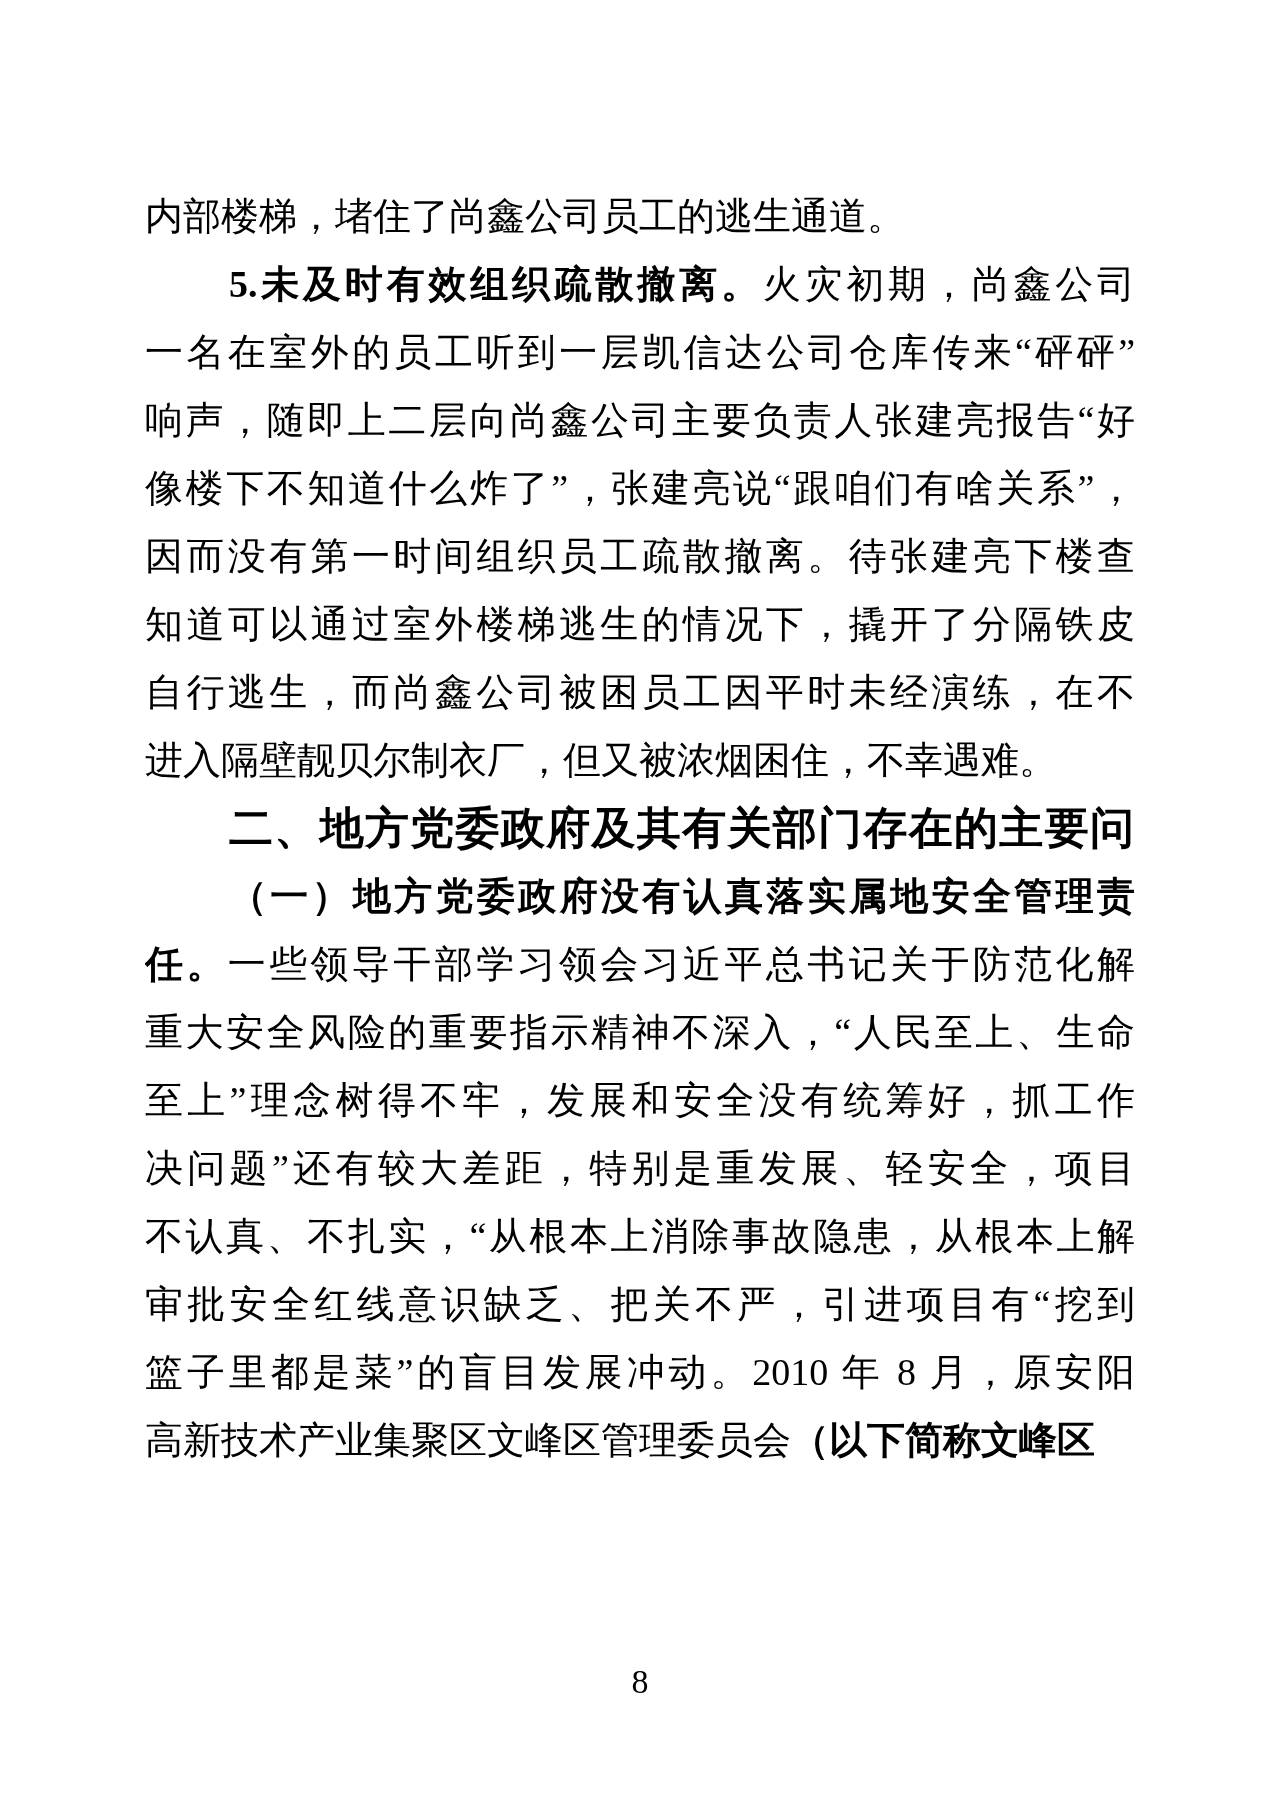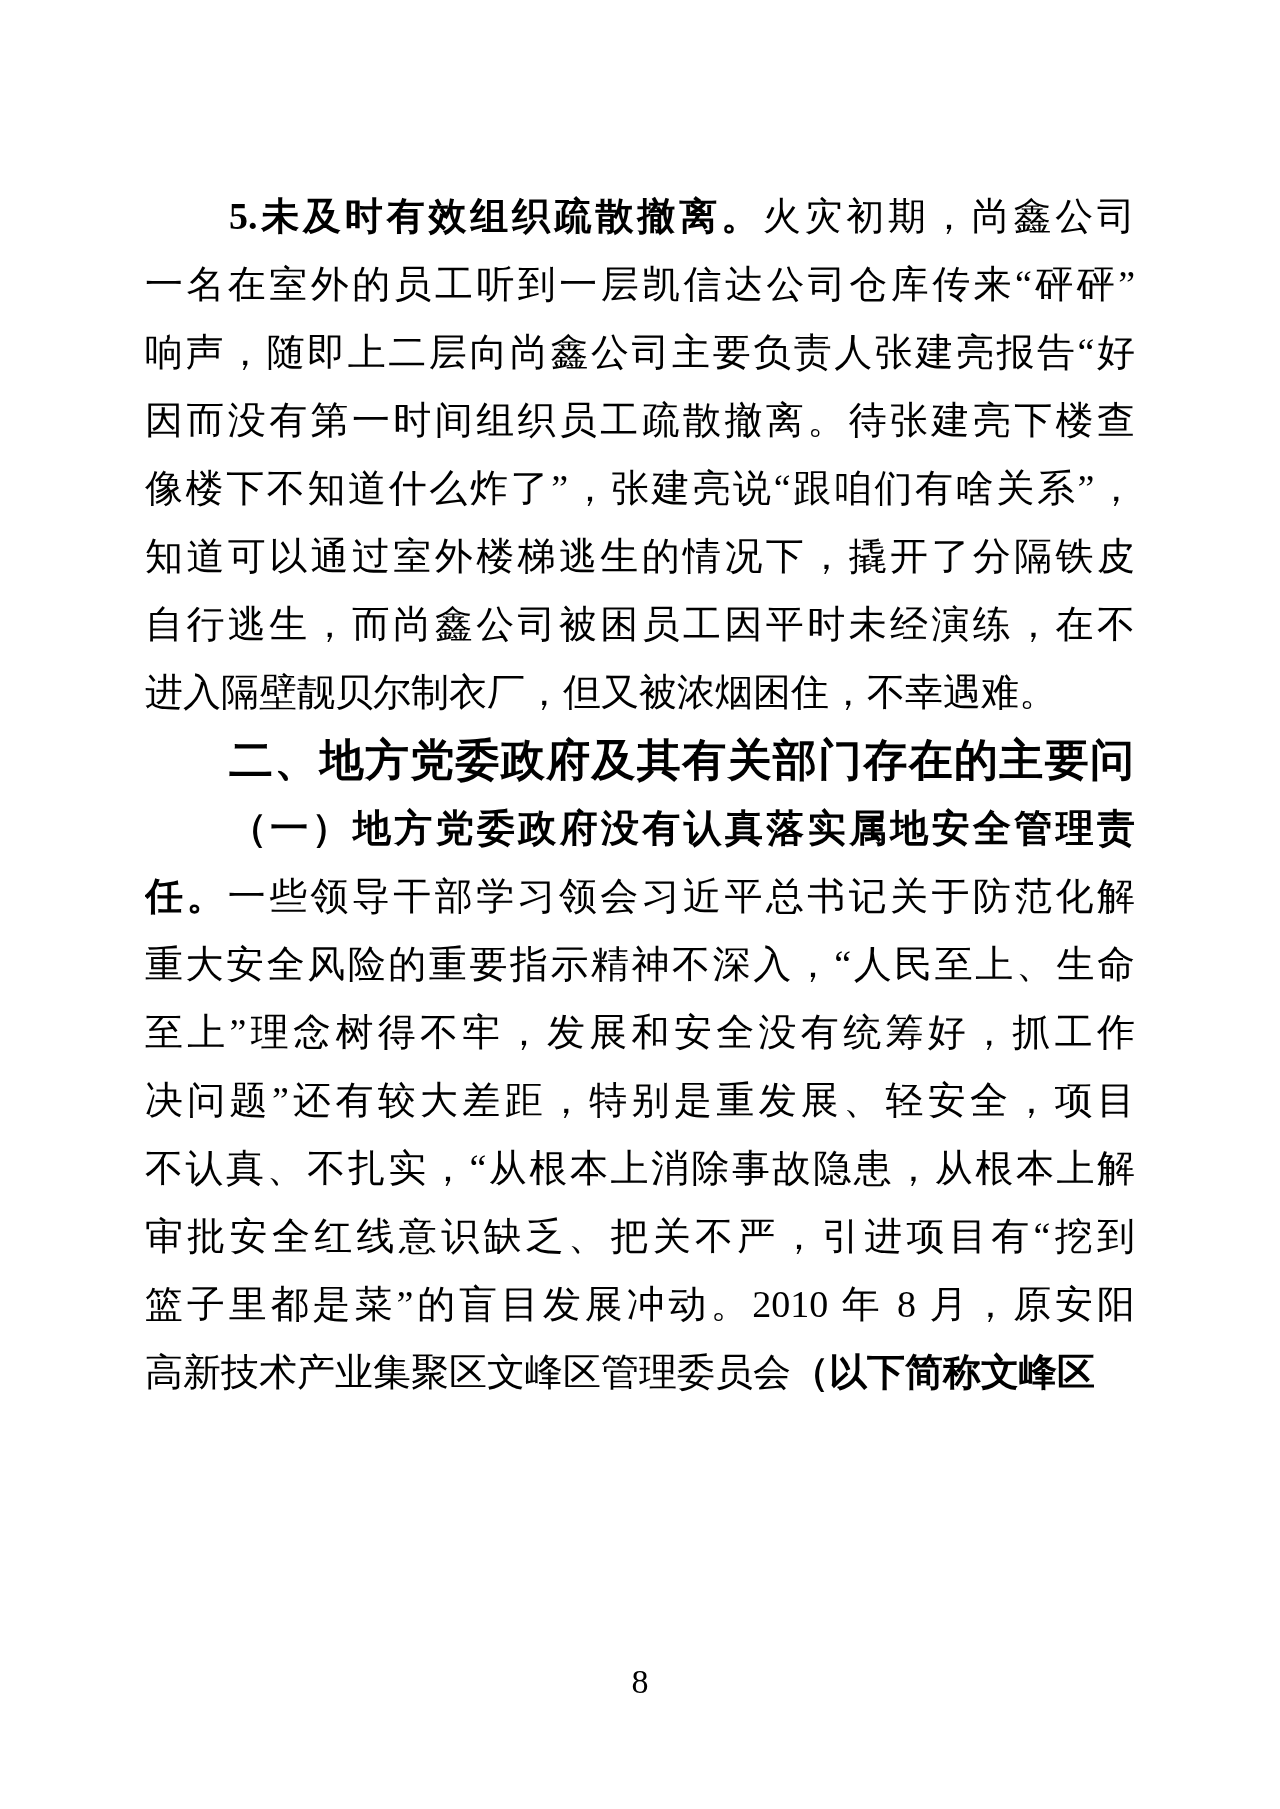--- a/index.html
+++ b/index.html
@@ -65,25 +65,26 @@
     font-size: 34px;
     line-height: 40px;
     font-family: "Liberation Serif", "DejaVu Serif", serif;
   }
 </style>
 </head>
 <body>
 
 <div class="page">
   <div class="content">
+      <div class="line end"><span class="seg-body">内部楼梯，堵住了尚鑫公司员工的逃生通道。</span></div>
       <div class="line first"><span class="seg-bold-kai">5.未及时有效组织疏散撤离。</span><span class="seg-body">火灾初期，尚鑫公司</span></div>
       <div class="line"><span class="seg-body">一名在室外的员工听到一层凯信达公司仓库传来“砰砰”</span></div>
       <div class="line"><span class="seg-body">响声，随即上二层向尚鑫公司主要负责人张建亮报告“好</span></div>
+      <div class="line"><span class="seg-body">像楼下不知道什么炸了”，张建亮说“跟咱们有啥关系”，</span></div>
       <div class="line"><span class="seg-body">因而没有第一时间组织员工疏散撤离。待张建亮下楼查</span></div>
-      <div class="line"><span class="seg-body">像楼下不知道什么炸了”，张建亮说“跟咱们有啥关系”，</span></div>
       <div class="line"><span class="seg-body">知道可以通过室外楼梯逃生的情况下，撬开了分隔铁皮</span></div>
       <div class="line"><span class="seg-body">自行逃生，而尚鑫公司被困员工因平时未经演练，在不</span></div>
       <div class="line end"><span class="seg-body">进入隔壁靓贝尔制衣厂，但又被浓烟困住，不幸遇难。</span></div>
       <div class="line first end"><span class="seg-hei">二、地方党委政府及其有关部门存在的主要问题</span></div>
       <div class="line first"><span class="seg-bold-kai">（一）地方党委政府没有认真落实属地安全管理责</span></div>
       <div class="line"><span class="seg-bold-kai">任。</span><span class="seg-body">一些领导干部学习领会习近平总书记关于防范化解</span></div>
       <div class="line"><span class="seg-body">重大安全风险的重要指示精神不深入，“人民至上、生命</span></div>
       <div class="line"><span class="seg-body">至上”理念树得不牢，发展和安全没有统筹好，抓工作</span></div>
       <div class="line"><span class="seg-body">决问题”还有较大差距，特别是重发展、轻安全，项目</span></div>
       <div class="line"><span class="seg-body">不认真、不扎实，“从根本上消除事故隐患，从根本上解</span></div>

